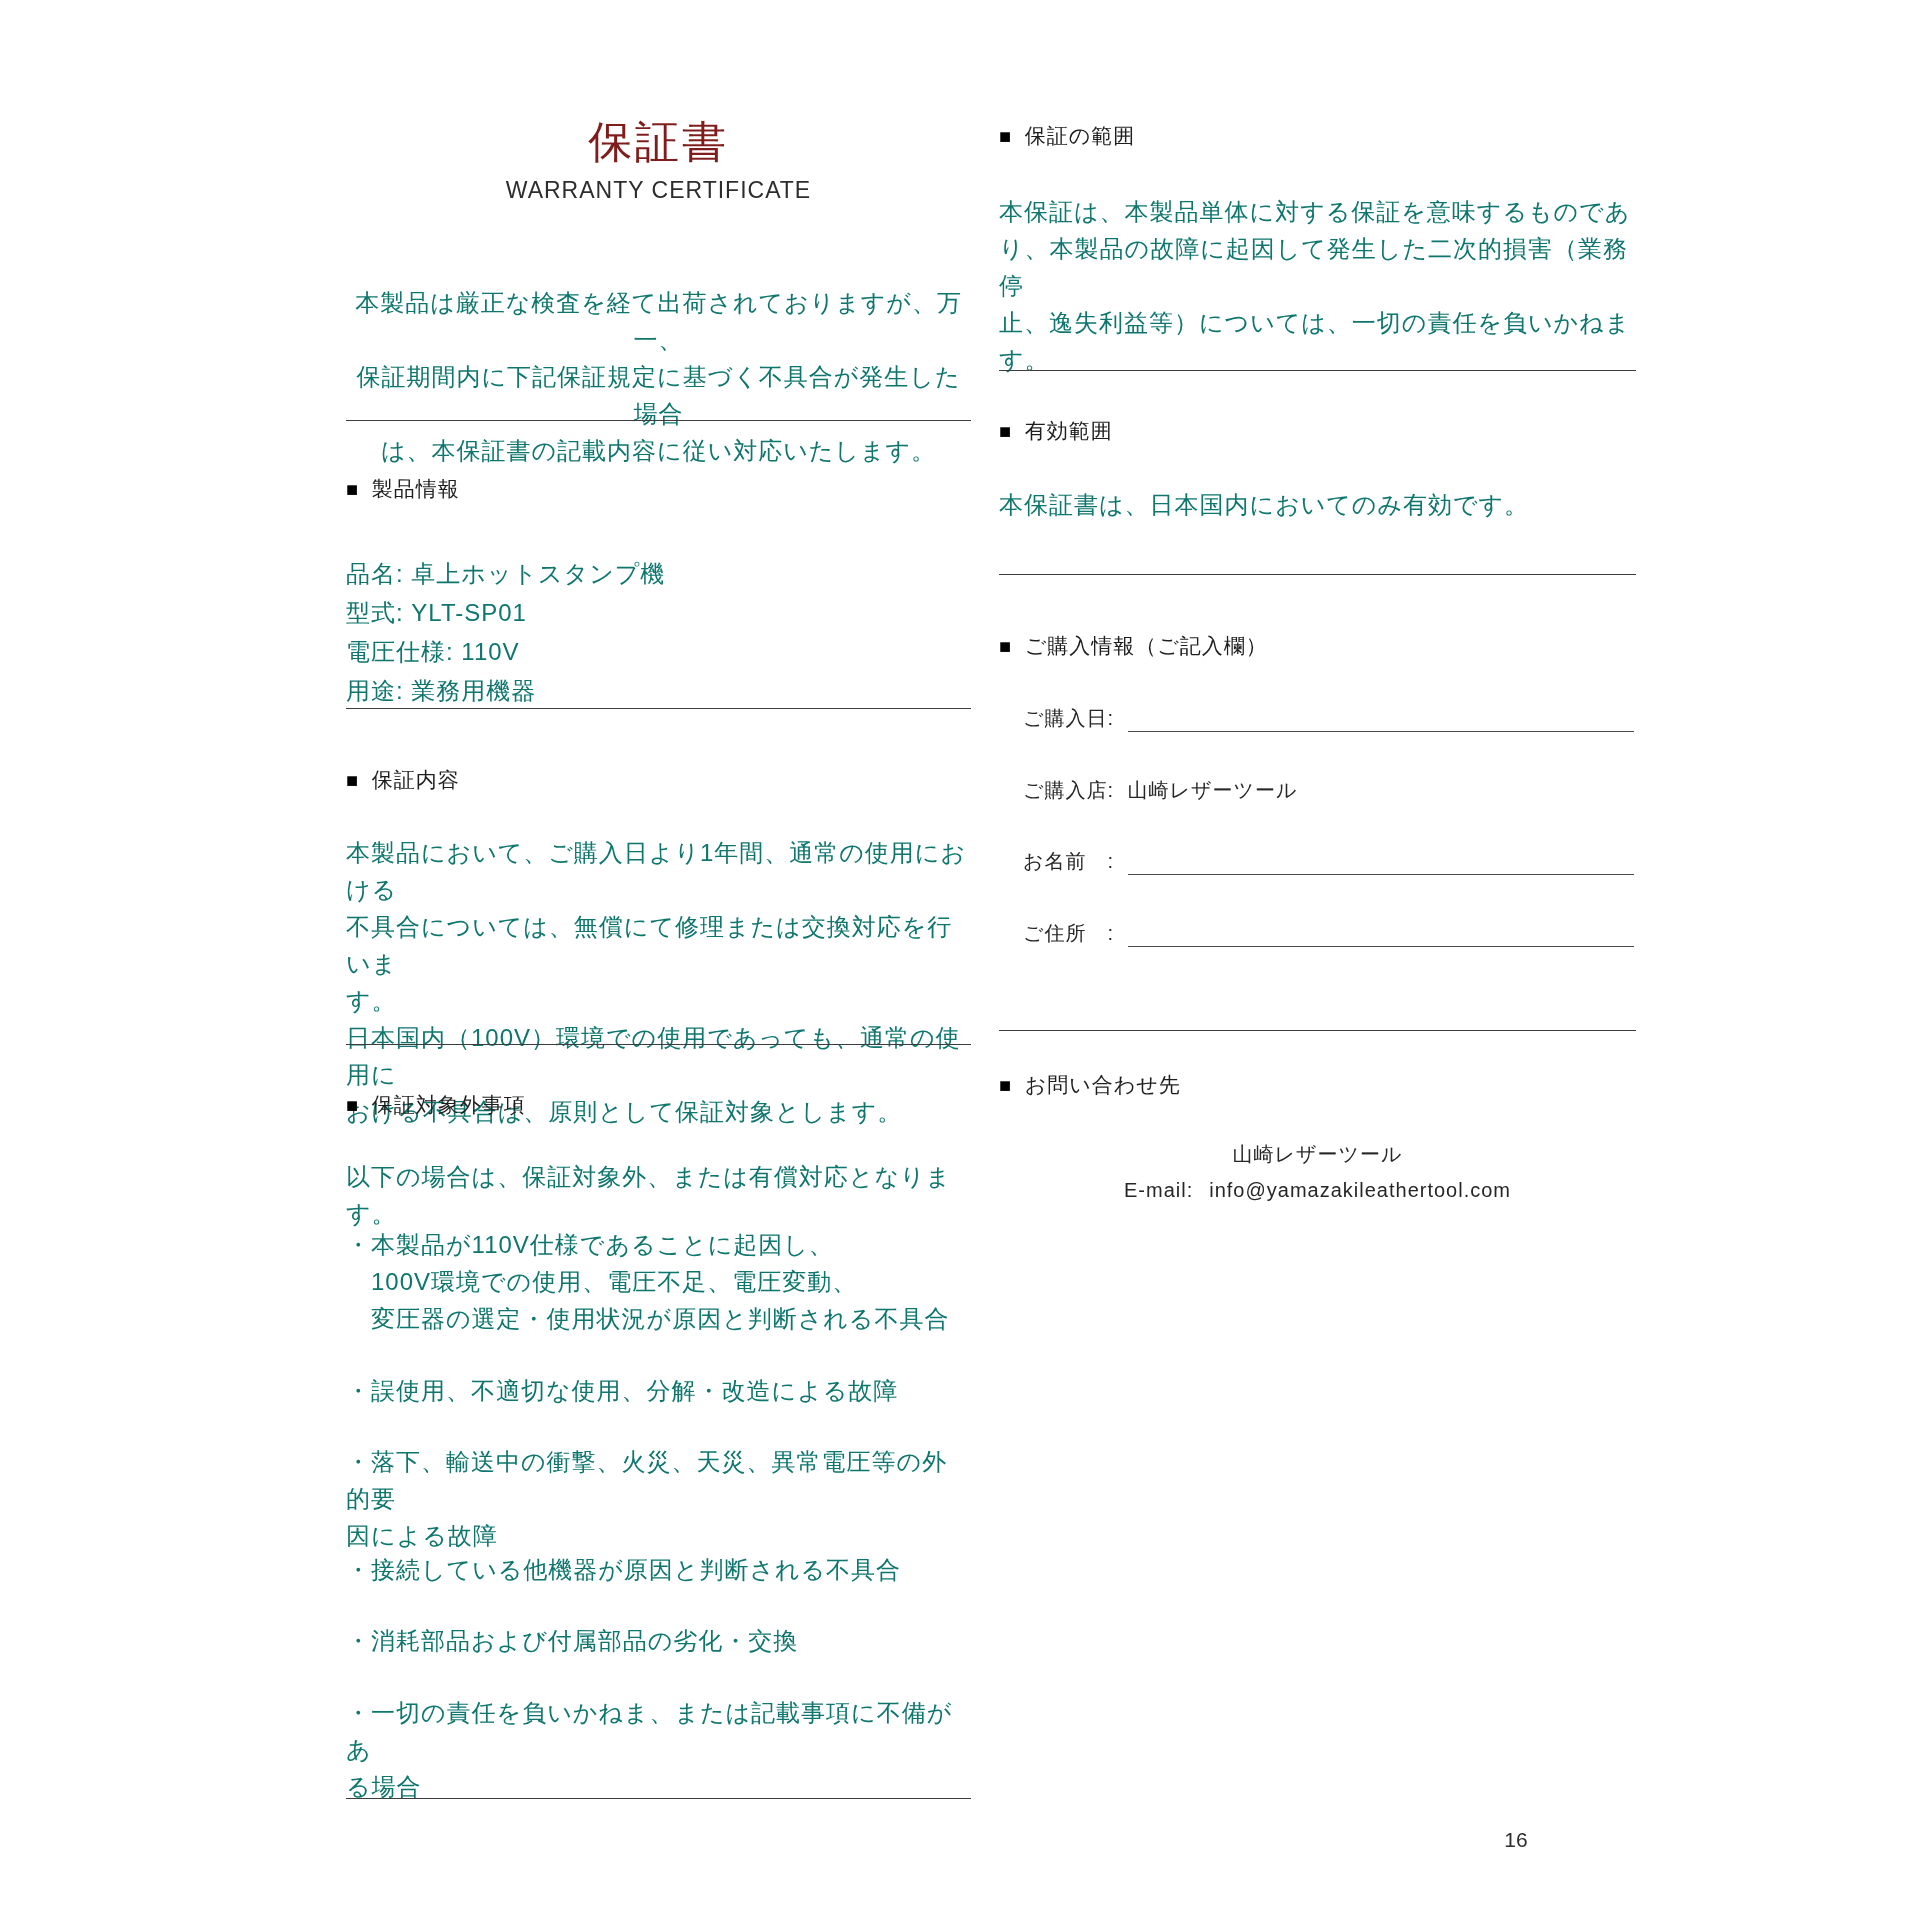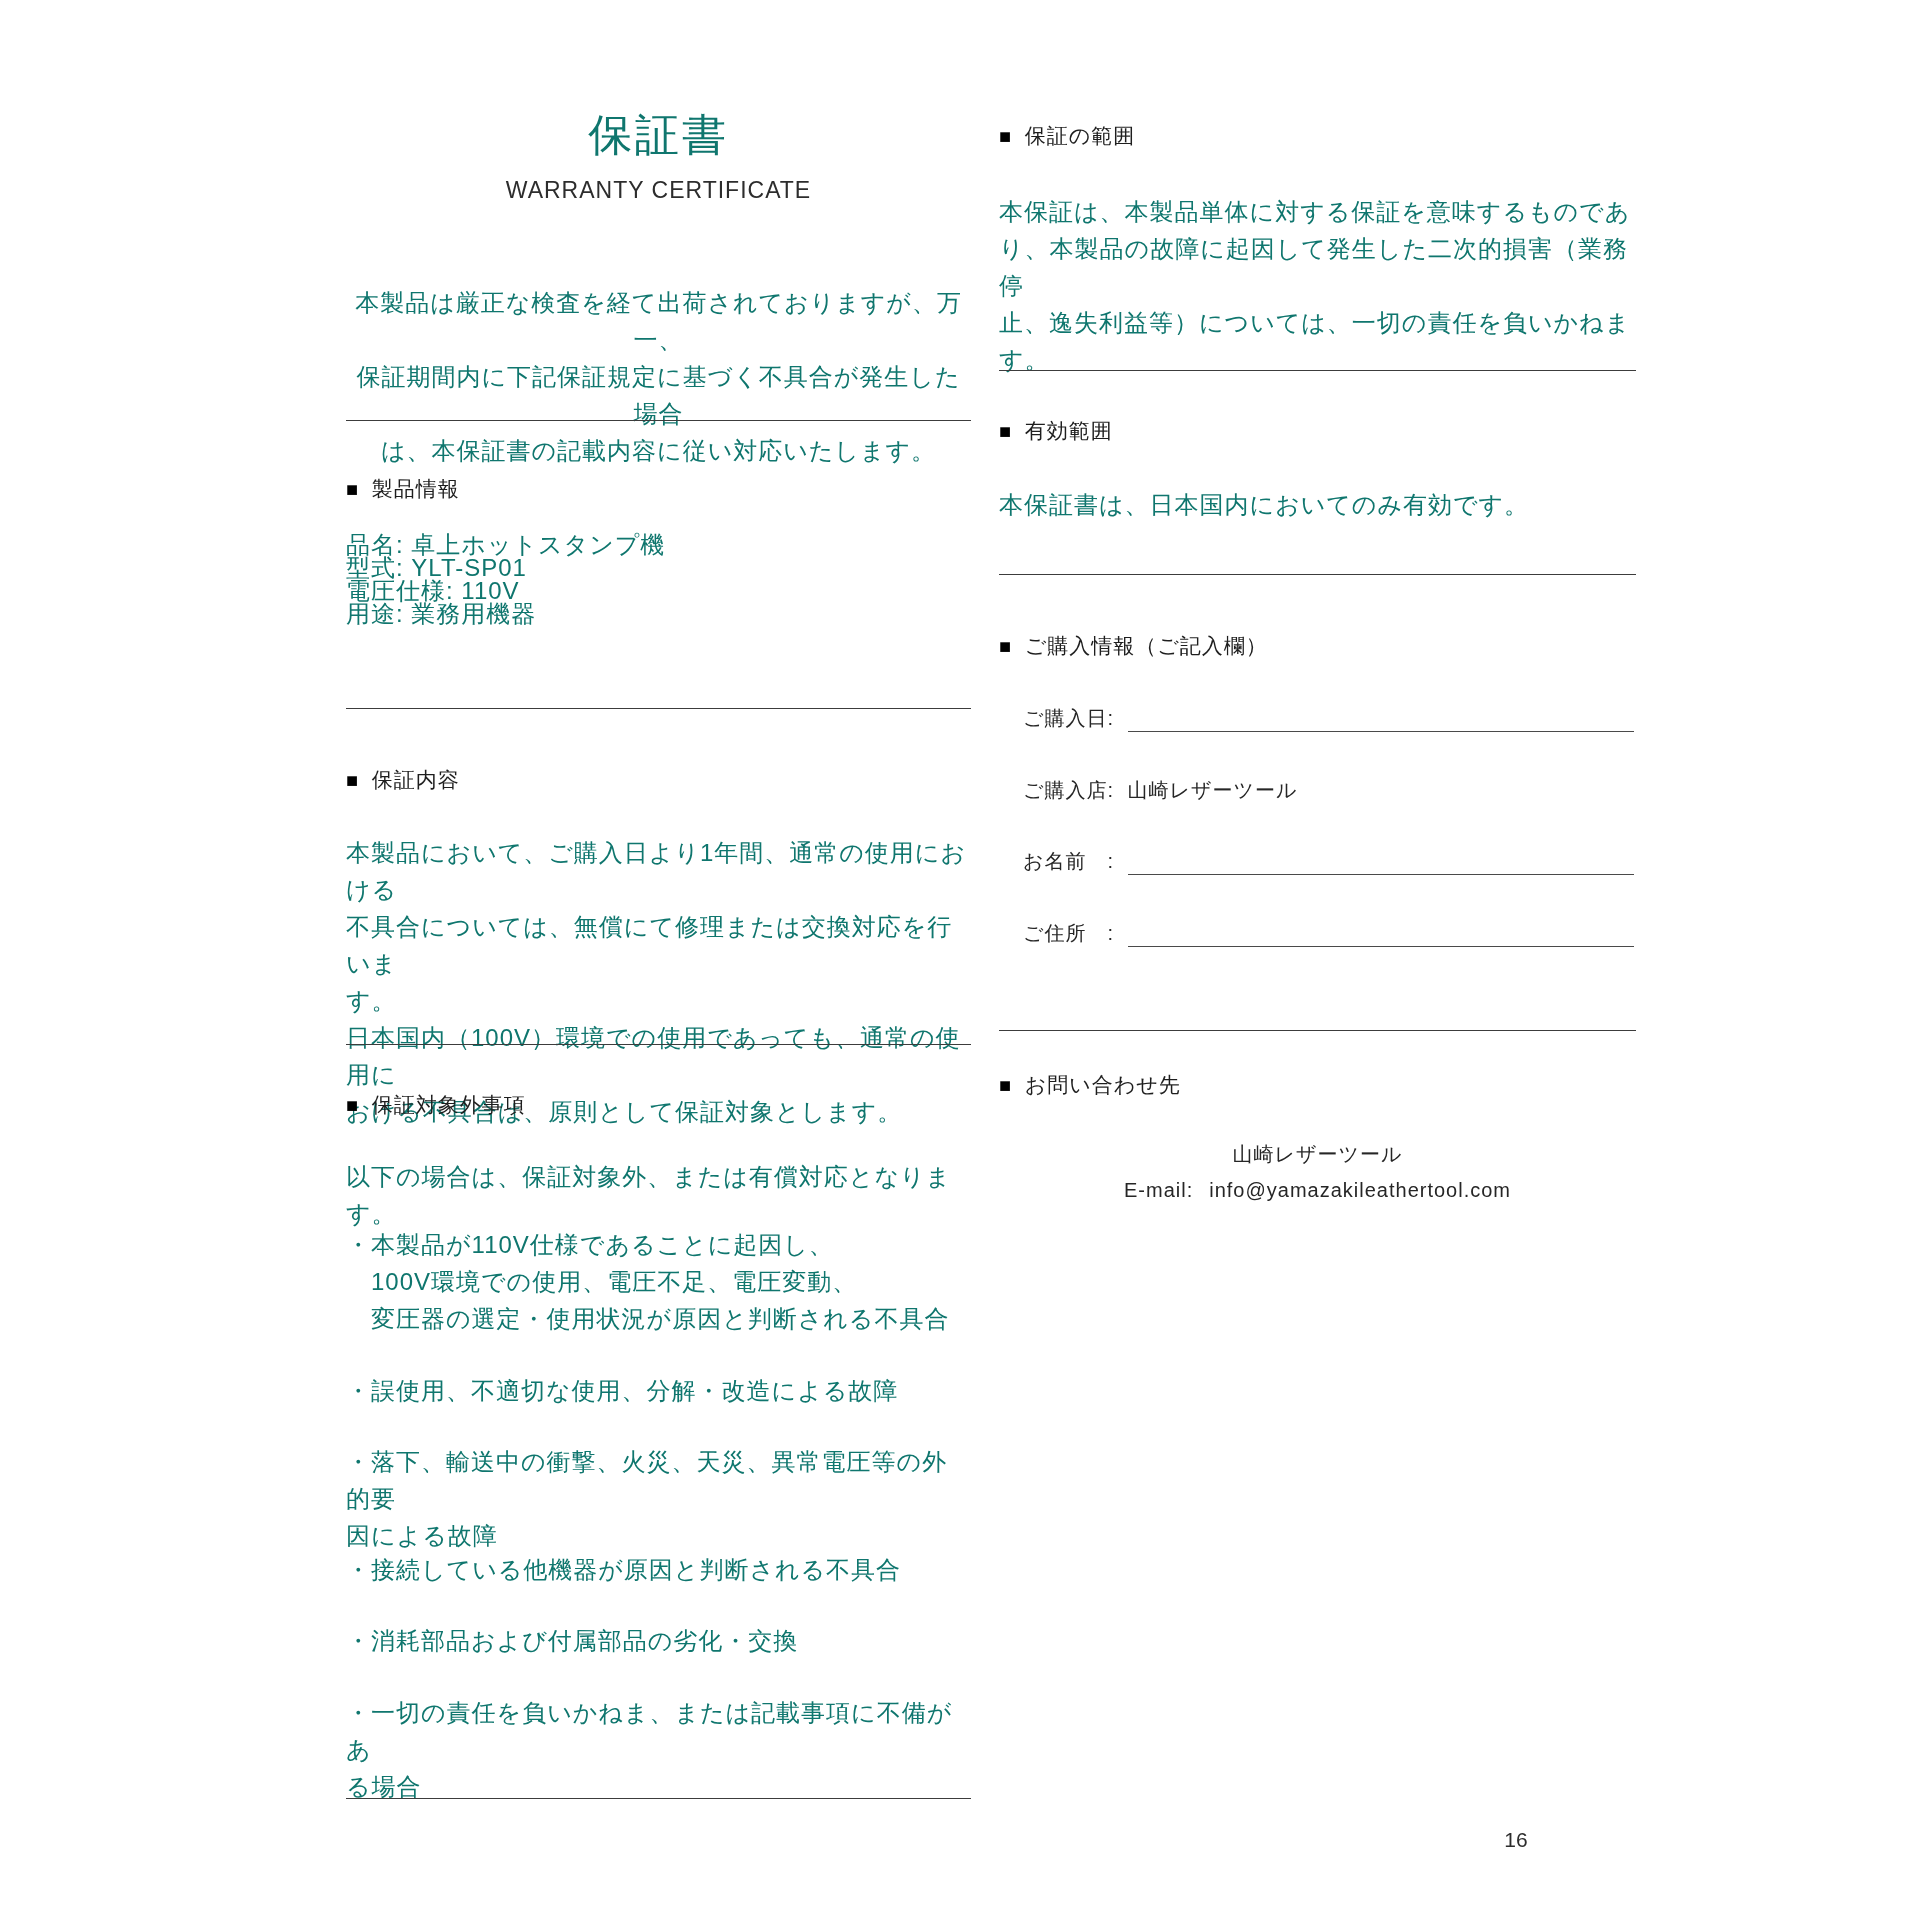--- a/index.html
+++ b/index.html
@@ -19,26 +19,26 @@
   .col {
     position: absolute;
     top: 0;
     height: 1931px;
   }
   .col-left  { left: 346px;  width: 625px; }
   .col-right { left: 999px; width: 637px; }
   .abs { position: absolute; left: 0; right: 0; }
 
   .doc-title {
-    margin: 4px;
+    margin: 11px;
     font-size: 44px;
     font-weight: 400;
     letter-spacing: 2.9px;
     text-align: center;
-    color: #0f766e;
+    color: #7f1d1d;
   }
   .doc-subtitle {
     font-size: 23px;
     letter-spacing: 1px;
     text-align: center;
     color: #2d2d2d;
   }
   .body-text {
     font-size: 24px;
     line-height: 37px;
@@ -116,21 +116,21 @@
 
     <div class="abs doc-subtitle" style="top:177px;">WARRANTY CERTIFICATE</div>
 
     <hr class="abs rule" style="top:420px;">
 
     <div class="abs sec-heading" style="top:475px;">
       <span class="marker">■</span>
       <span>製品情報</span>
     </div>
 
-    <div class="abs body-text" style="top:533px; line-height:23px;">品名: 卓上ホットスタンプ機
+    <div class="abs body-text" style="top:554px; line-height:39px;">品名: 卓上ホットスタンプ機
 型式: YLT-SP01
 電圧仕様: 110V
 用途: 業務用機器</div>
 
     <hr class="abs rule" style="top:708px;">
 
     <div class="abs sec-heading" style="top:766px;">
       <span class="marker">■</span>
       <span>保証内容</span>
     </div>

